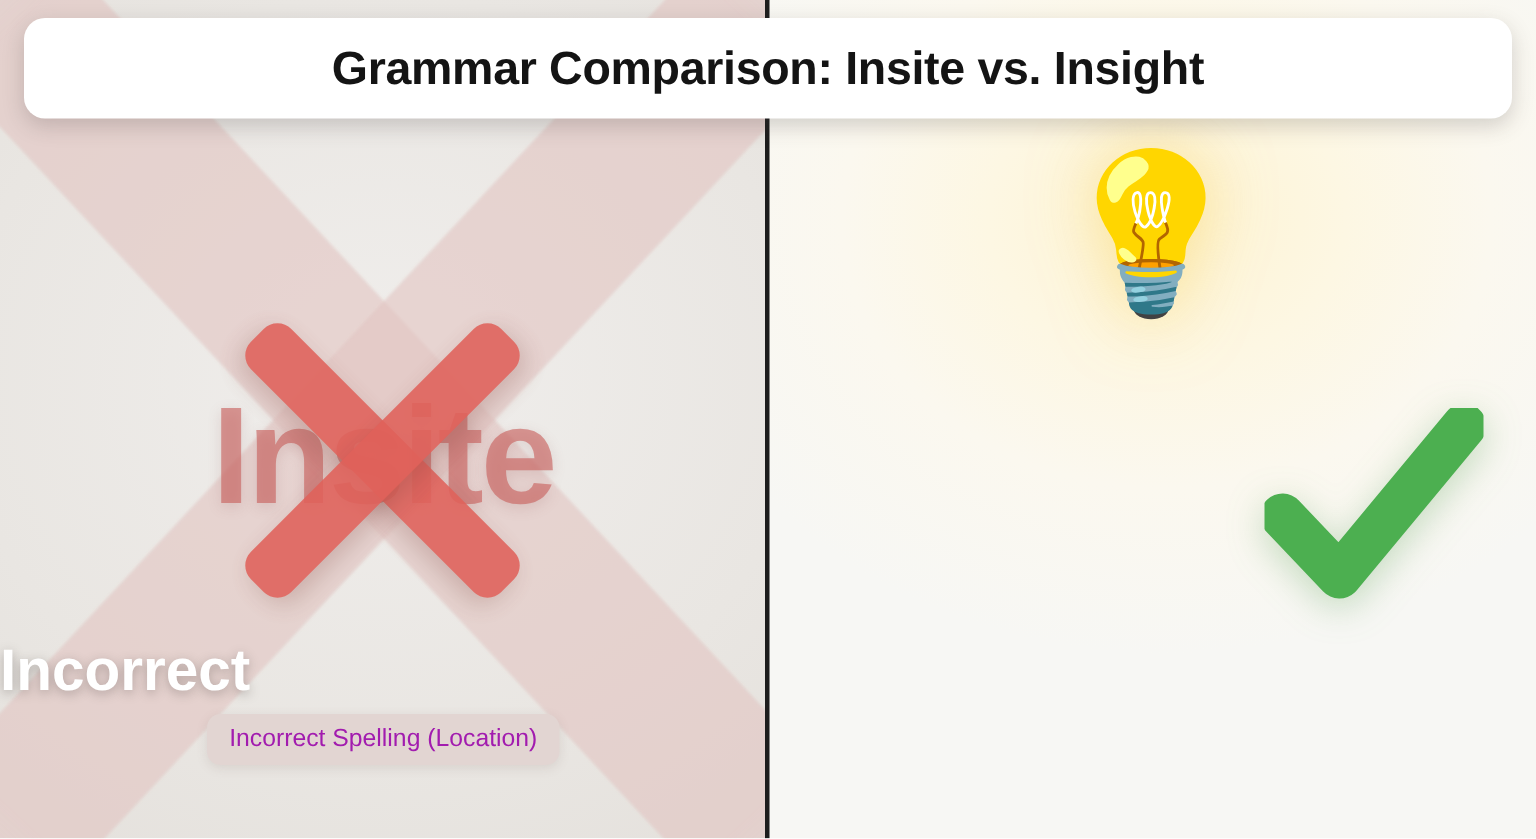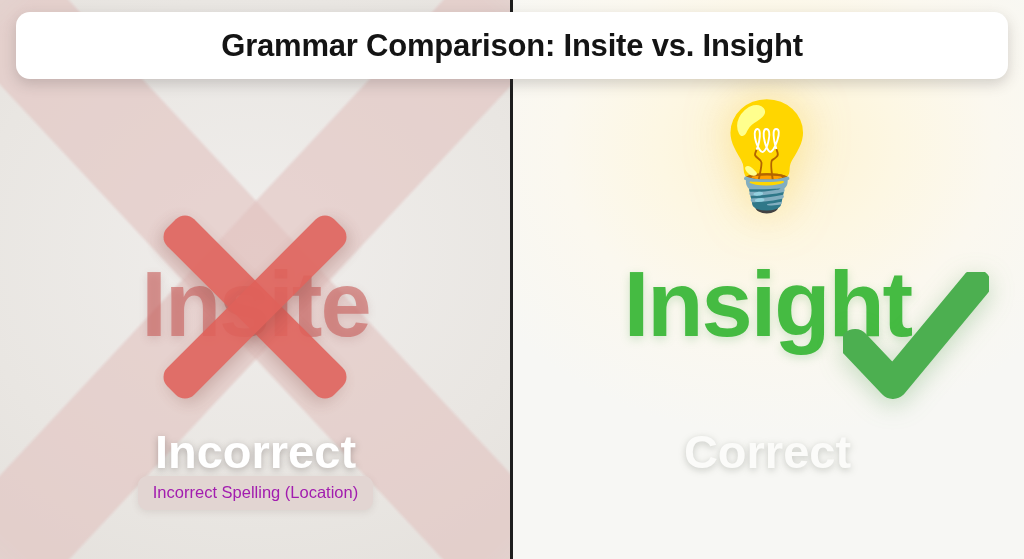--- a/index.html
+++ b/index.html
@@ -141,22 +141,22 @@
     width: 3px;
     height: 559px;
     background: #1d1d1d;
     z-index: 6;
   }
 
   
   .verdict {
     position: absolute;
     left: 0; right: 0;
-    text-align: center;
-    font-size: 47px;
+    text-align: left;
+    font-size: 39px;
     font-weight: 700;
     line-height: 1;
     color: #ffffff;
     text-shadow: 0 2px 7px rgba(90,80,78,0.40);
     user-select: none;
   }
   .verdict.left  { top: 428px; }
   .verdict.right { top: 428px; color: #fbfbf9; text-shadow: 0 2px 7px rgba(120,125,115,0.38); }
 
   .badge-row {
@@ -234,27 +234,25 @@
 
       <div class="badge-row left">
         <span class="badge wrong">Incorrect Spelling (Location)</span>
       </div>
     </div>
 
     <div class="panel panel-right">
 
       <div class="bulb">💡</div>
 
-      <div class="word-right">Insight</div>
 
       <svg class="check" viewBox="0 0 146 132" aria-hidden="true">
         <path d="M12 72 L50 112 L133 12" fill="none" stroke="#4caf50" stroke-width="30" stroke-linecap="round" stroke-linejoin="round"></path>
       </svg>
 
-      <div class="verdict right">Correct</div>
 
 
     </div>
   </div>
 
   <div class="divider"></div>
 
   <div class="title-card">
     <span class="title-text">Grammar Comparison: Insite vs. Insight</span>
   </div>

